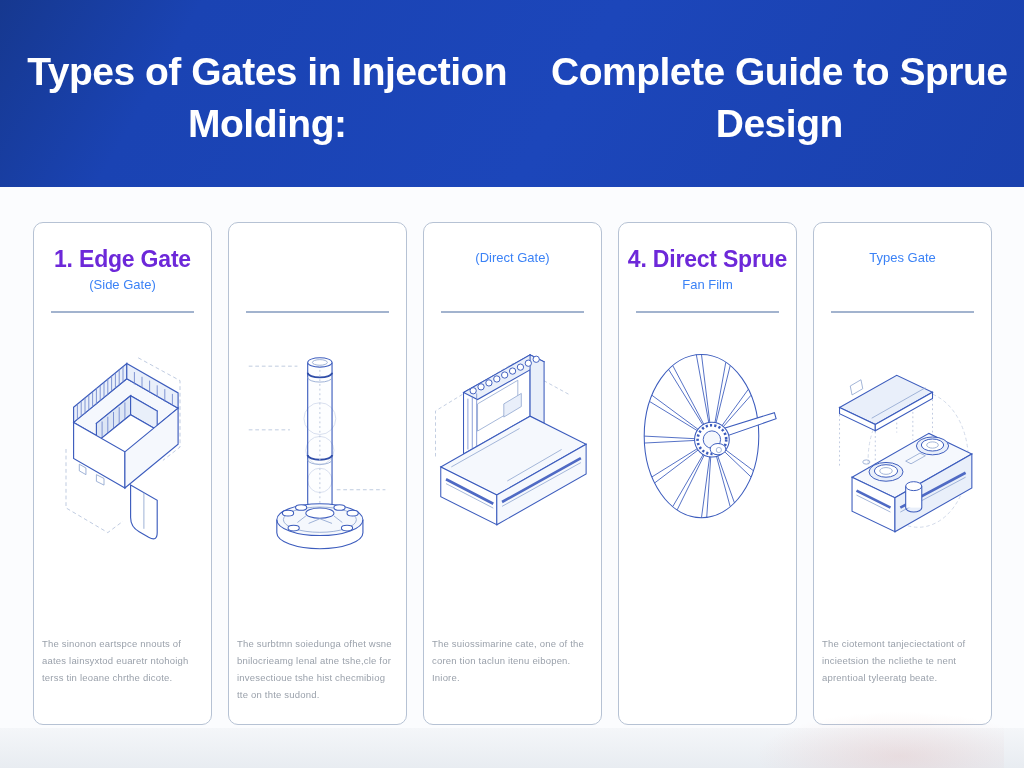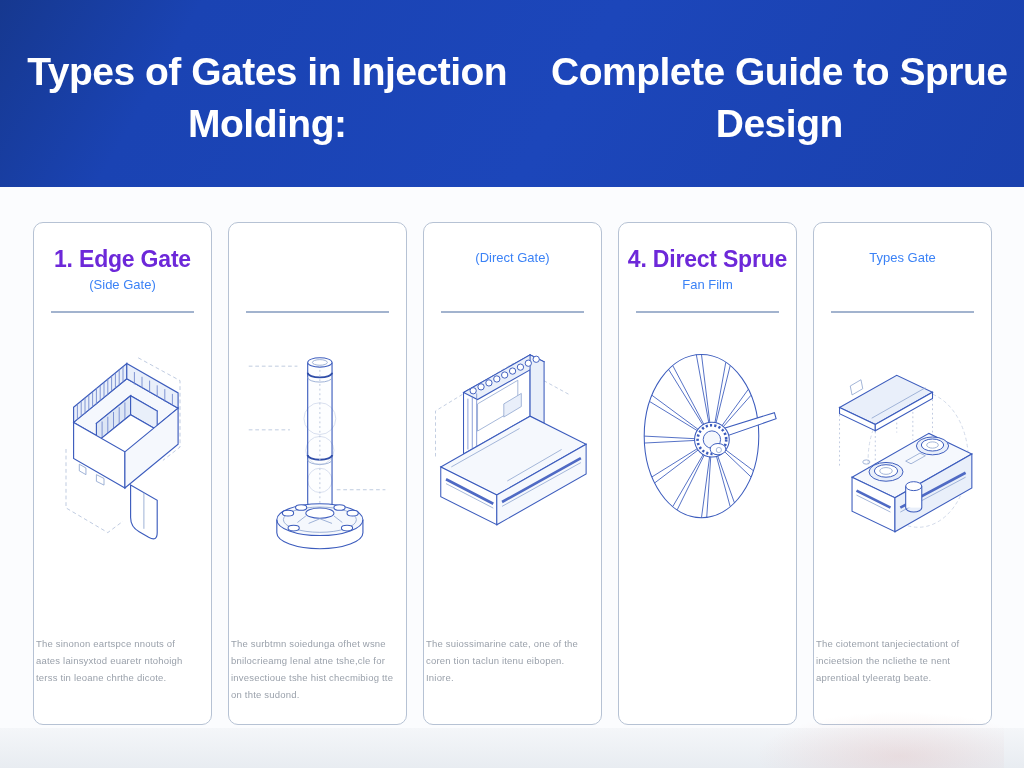--- a/index.html
+++ b/index.html
@@ -47,21 +47,21 @@
   }
   .divider {
     position:absolute; top:88px; left:17px; right:17px; height:2px;
     background:#8ba0c2; opacity:.8;
   }
   .illus {
     position:absolute; top:102px; left:0; right:0;
     display:flex; justify-content:center;
   }
   .card-desc {
-    position:absolute; top:413px; left:2px; right:10px;
+    position:absolute; top:413px; left:8px; right:10px;
     color:#9aa1ab; font-size:9.5px; line-height:1.78; letter-spacing:.2px;
   }
 
   
   .footer {
     position:absolute; left:0; bottom:0; width:1024px; height:40px;
     background:linear-gradient(#f4f6f9,#e8ecf1);
   }
   .smudge {
     position:absolute; right:20px; bottom:0; width:260px; height:60px;

